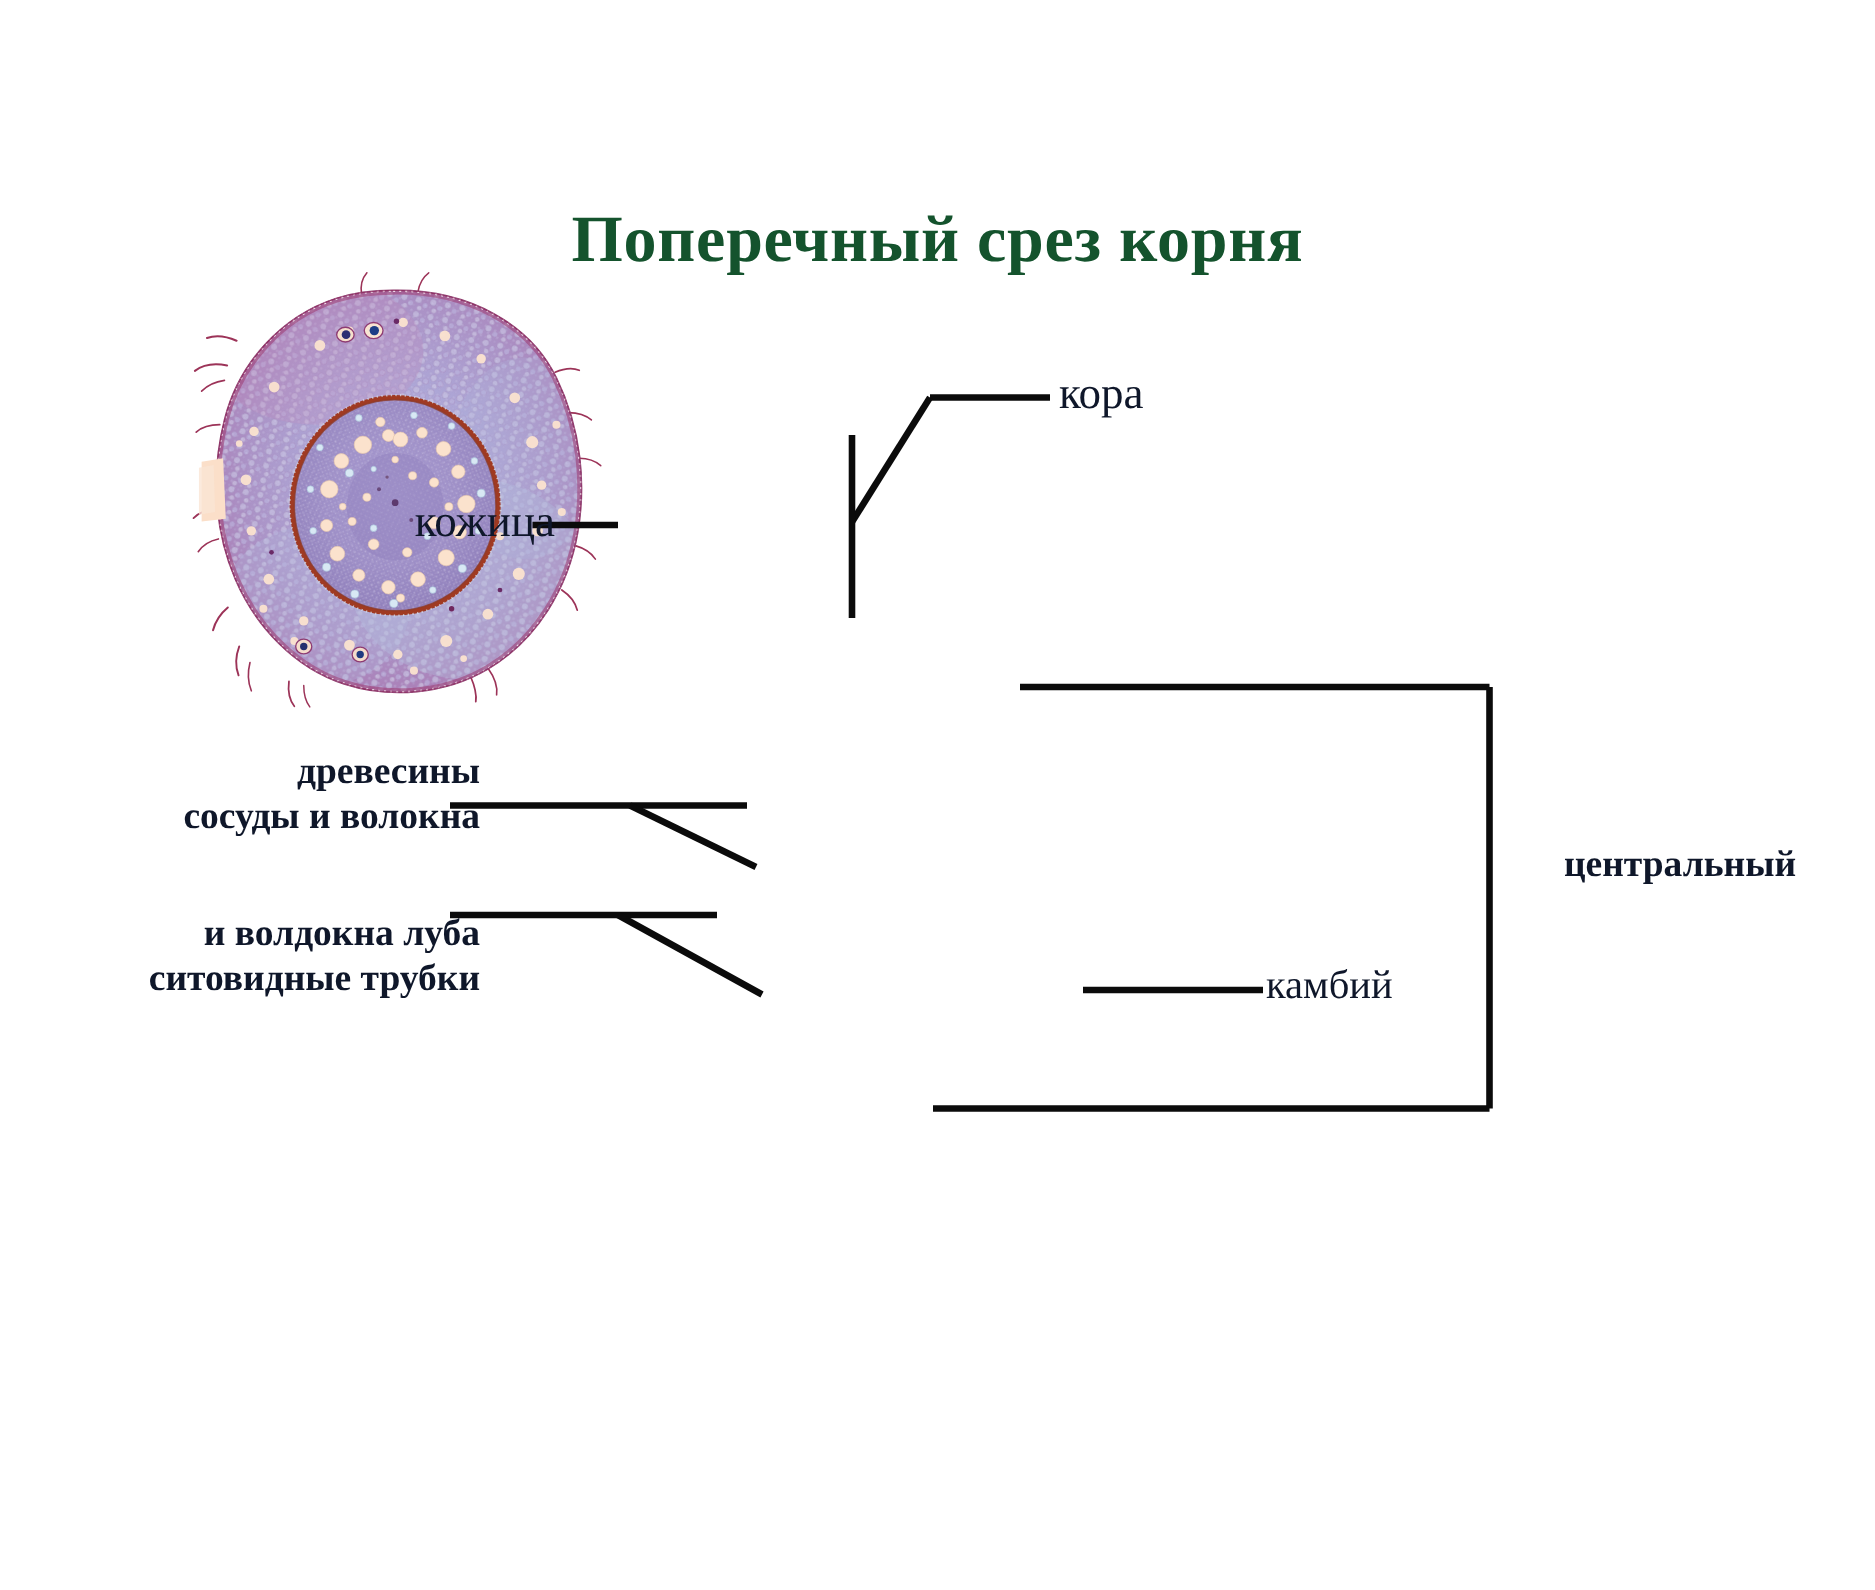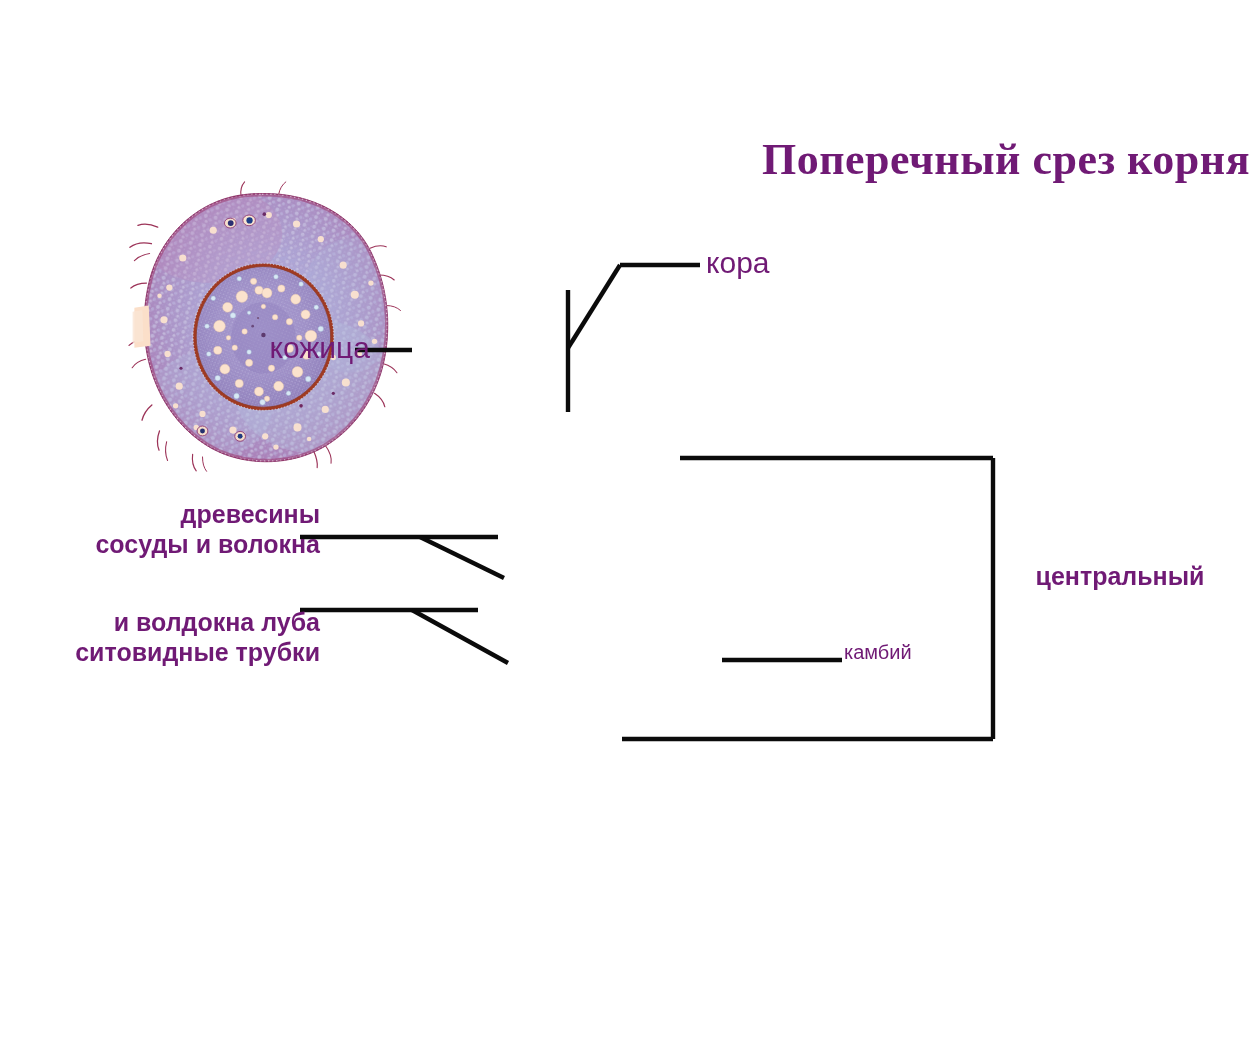--- a/index.html
+++ b/index.html
@@ -9,41 +9,41 @@
     background:#ffffff;
     font-family:"Liberation Serif","DejaVu Serif",serif;
     overflow:hidden;
     position:relative;
   }
   #stage{position:absolute;left:0;top:0;width:1250px;height:1060px;}
 
   #title{
     position:absolute;
     left:0;top:134px;width:1250px;
-    text-align:right;
+    text-align:center;
     font-size:44px;
     font-weight:bold;
     letter-spacing:0.5px;
-    color:#701a75;
+    color:#14532d;
     font-family:"Liberation Serif","DejaVu Serif",serif;
     white-space:nowrap;
   }
 
   
   #micro{
     position:absolute;
     left:300px;top:262px;
     width:560px;height:620px;
   }
   .lbl{
     position:absolute;
-    color:#701a75;
+    color:#0f172a;
     line-height:1.18;
     white-space:nowrap;
-    font-family:Liberation Sans, sans-serif;
+    font-family:Liberation Serif, serif;
   }
   .lbl.b{font-weight:bold;}
   .lbl.r{text-align:right;margin-left:20px;}
   .lbl.l{text-align:left;}
   .lbl.c{text-align:center;}
 </style>
 </head>
 <body>
 
 <div id="stage">
@@ -347,21 +347,21 @@
   <div class="lbl r b" style="left:20px;top:500px;width:280px;font-size:25px;">
     <div>древесины</div>
     <div>сосуды и волокна</div>
   </div>
 
   <div class="lbl r b" style="left:0px;top:608px;width:300px;font-size:25px;">
     <div>и волдокна луба</div>
     <div>ситовидные трубки</div>
   </div>
 
-  <div class="lbl l" style="left:844px;top:641px;font-size:20px;">
+  <div class="lbl l" style="left:844px;top:641px;font-size:27px;">
     <span>камбий</span>
   </div>
 
   <div class="lbl c b" style="left:1000px;top:562px;width:240px;font-size:25px;">
     <div>центральный</div>
   </div>
 
 </div>
 
 </body></html>

